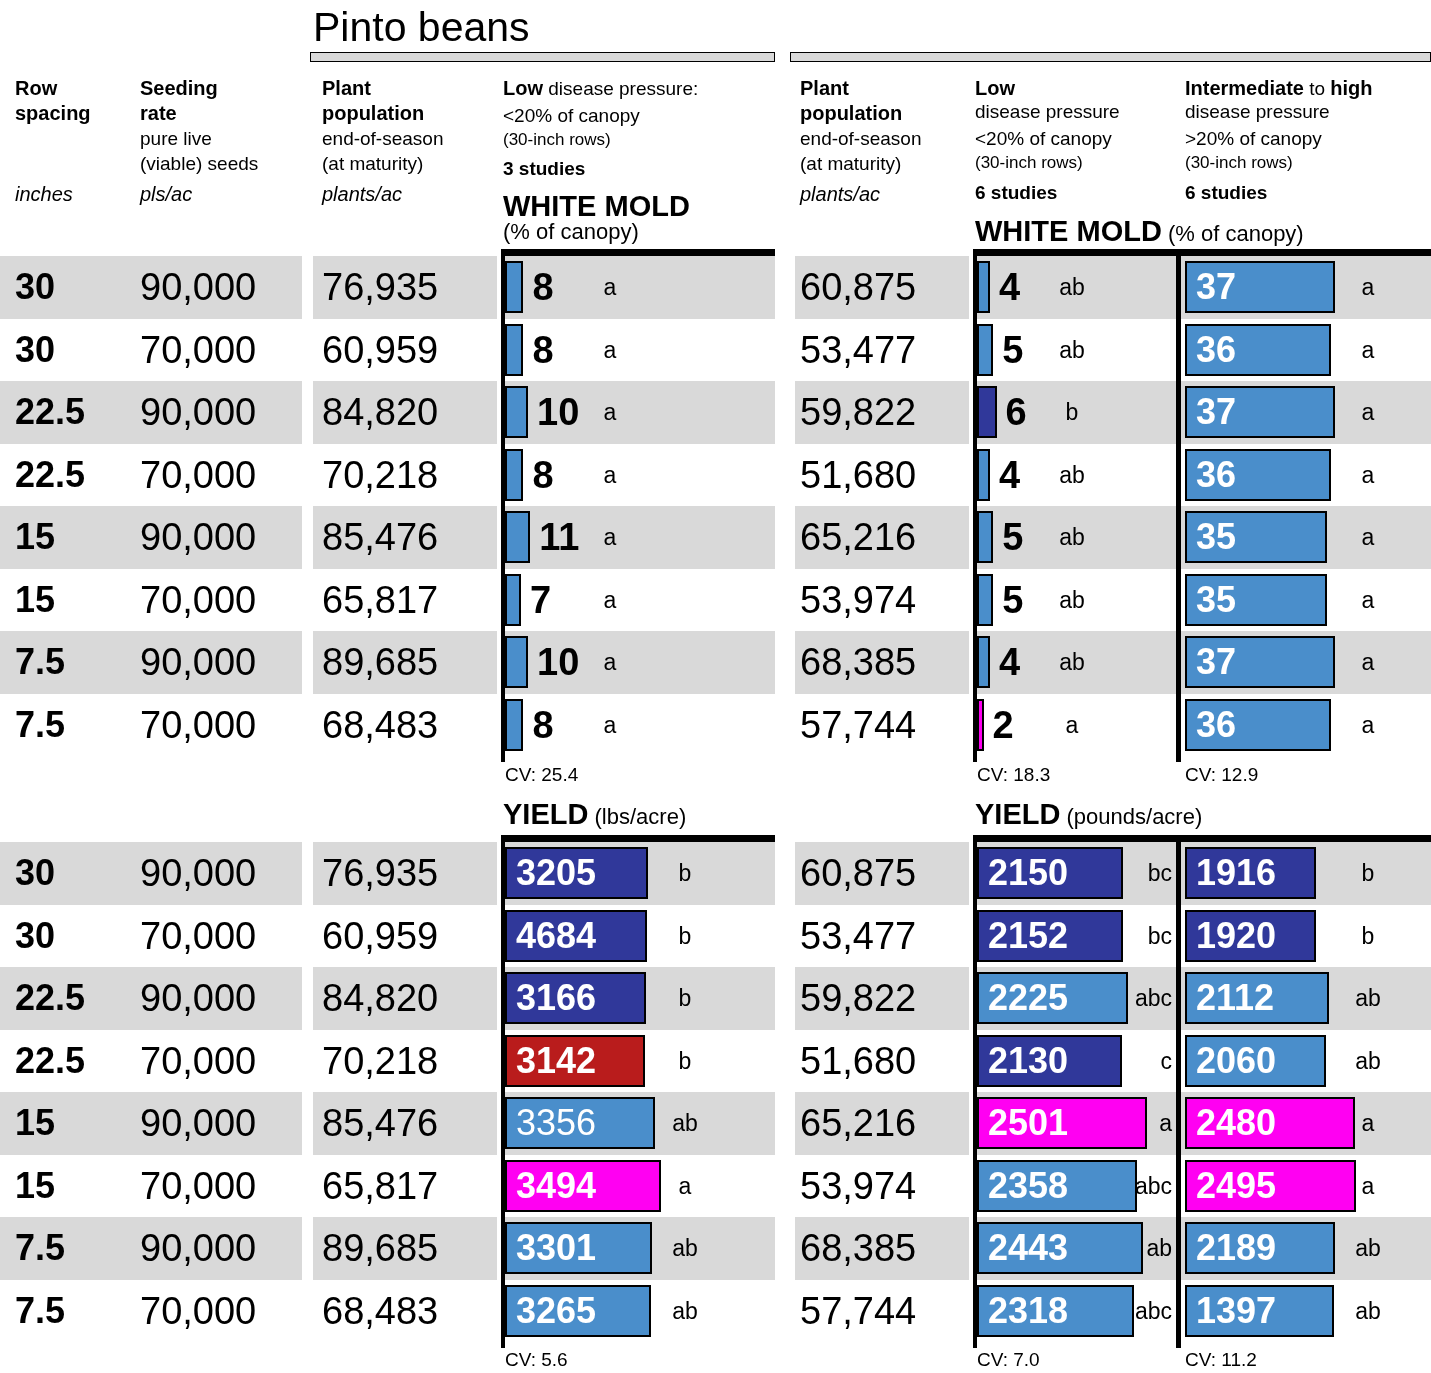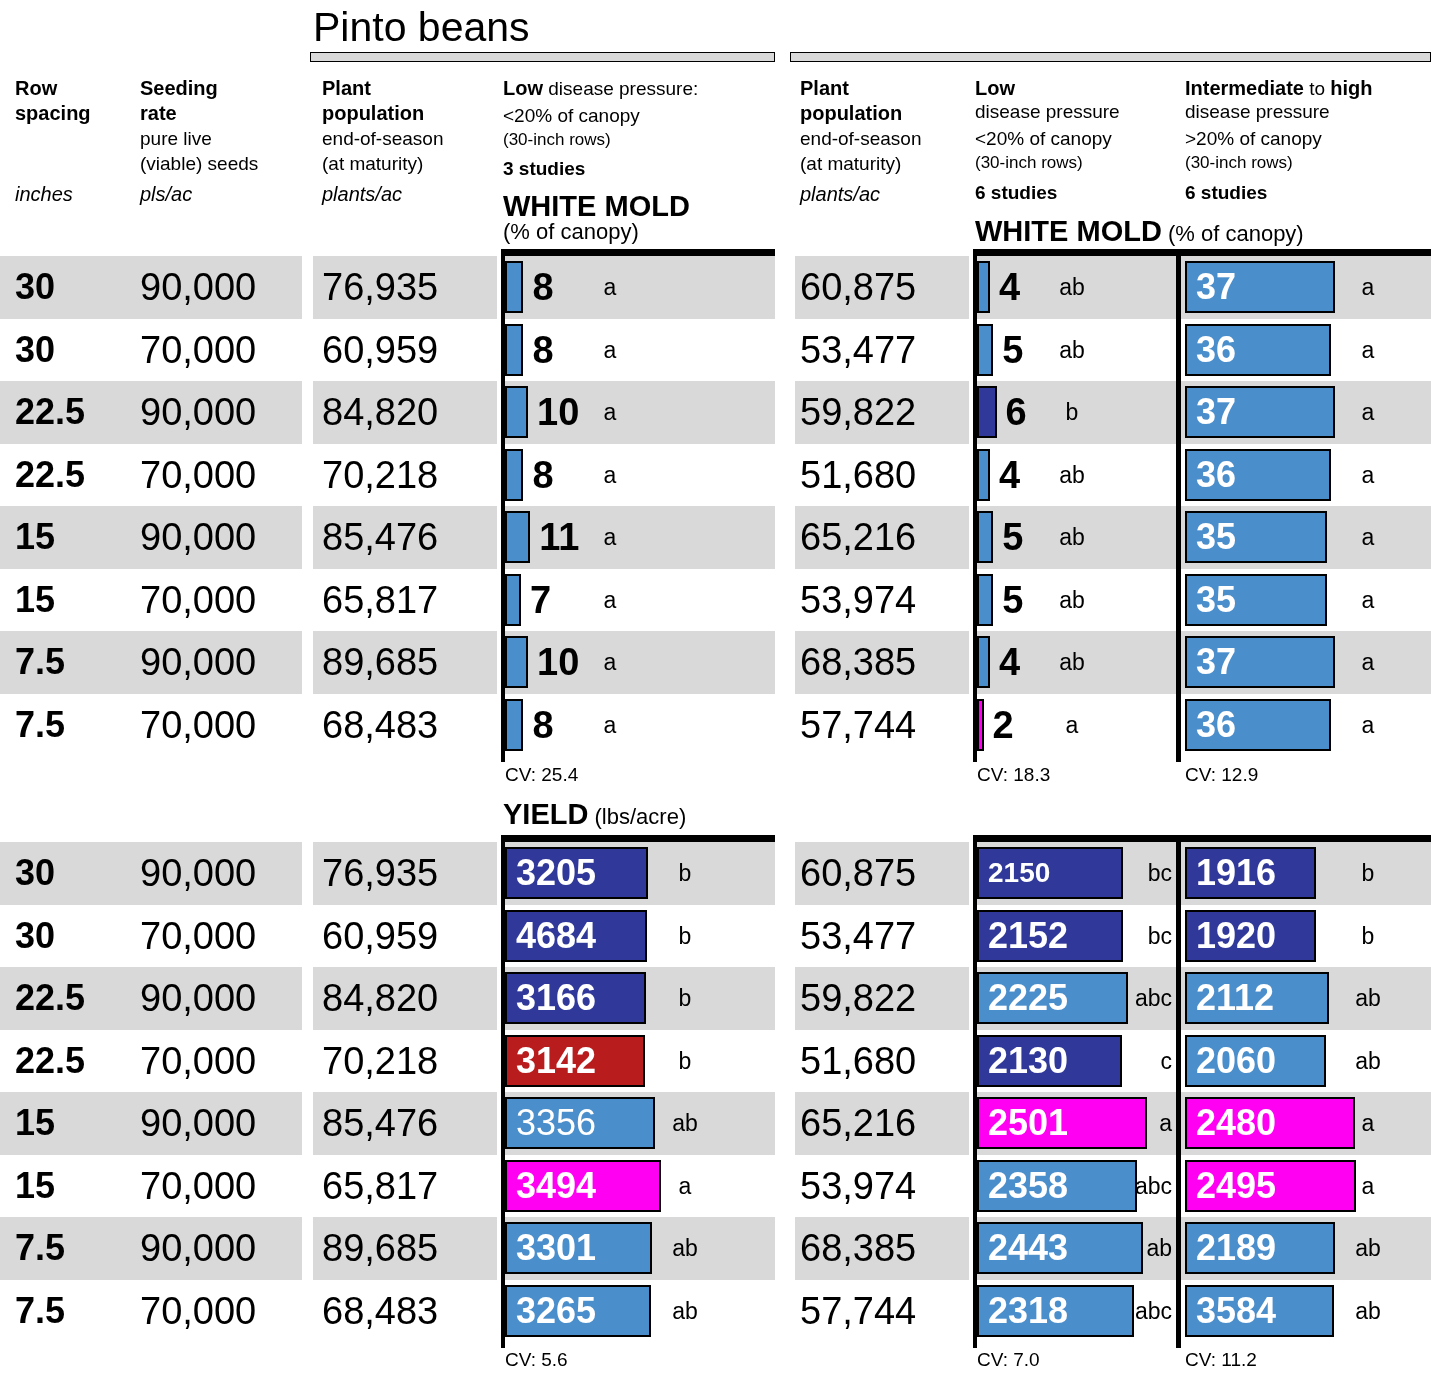--- a/index.html
+++ b/index.html
@@ -102,20 +102,21 @@
 
   <div class="abs hi nowrap" id="u-inches">inches</div>
   <div class="abs hi nowrap" id="u-pls">pls/ac</div>
   <div class="abs hi nowrap" id="u-ppinto">plants/ac</div>
   <div class="abs hi nowrap" id="u-pkidney">plants/ac</div>
 
   <div class="abs bigb nowrap" id="wmh-p1">WHITE MOLD</div>
   <div class="abs bigr nowrap" id="wmh-p2">(% of canopy)</div>
   <div class="abs nowrap" id="wmh-k"><span class="bigb">WHITE MOLD</span><span class="bigr"> (% of canopy)</span></div>
   <div class="abs nowrap" id="yh-pinto"><span class="bigb">YIELD</span><span class="bigr"> (lbs/acre)</span></div>
+  <div class="abs nowrap" id="yh-kidney"><span class="bigb">YIELD</span><span class="bigr"> (pounds/acre)</span></div>
 
   <div class="abs tborder" id="tb-wm-1"></div>
   <div class="abs tborder" id="tb-wm-2"></div>
   <div class="abs tborder" id="tb-wm-3"></div>
   <div class="abs tborder" id="tb-y-1"></div>
   <div class="abs tborder" id="tb-y-2"></div>
   <div class="abs tborder" id="tb-y-3"></div>
   <div class="abs axis" id="ax-wm-1"></div>
   <div class="abs axis" id="ax-wm-2"></div>
   <div class="abs axis" id="ax-wm-3"></div>
@@ -349,21 +350,21 @@
       <div style="position: absolute; left: 640px; width: 90px; text-align: center; top: 1154.5px; height: 62.5px; line-height: 62.5px; font-size: 23px; z-index: 2; white-space: nowrap;">a</div>
       <div style="position: absolute; left: 505px; top: 1222px; width: 147.225px; height: 52px; background: rgb(74, 142, 203); border: 2px solid rgb(0, 0, 0); box-sizing: border-box; z-index: 1; display: flex; align-items: center; overflow: visible;">
         <span style="color: rgb(255, 255, 255); font-weight: bold; font-size: 36px; padding-left: 9px; white-space: nowrap;">3301</span>
       </div>
       <div style="position: absolute; left: 640px; width: 90px; text-align: center; top: 1217px; height: 62.5px; line-height: 62.5px; font-size: 23px; z-index: 2; white-space: nowrap;">ab</div>
       <div style="position: absolute; left: 505px; top: 1284.5px; width: 145.619px; height: 52px; background: rgb(74, 142, 203); border: 2px solid rgb(0, 0, 0); box-sizing: border-box; z-index: 1; display: flex; align-items: center; overflow: visible;">
         <span style="color: rgb(255, 255, 255); font-weight: bold; font-size: 36px; padding-left: 9px; white-space: nowrap;">3265</span>
       </div>
       <div style="position: absolute; left: 640px; width: 90px; text-align: center; top: 1279.5px; height: 62.5px; line-height: 62.5px; font-size: 23px; z-index: 2; white-space: nowrap;">ab</div>
       <div style="position: absolute; left: 977px; top: 847px; width: 145.985px; height: 52px; background: rgb(48, 56, 154); border: 2px solid rgb(0, 0, 0); box-sizing: border-box; z-index: 1; display: flex; align-items: center; overflow: visible;">
-        <span style="color: rgb(255, 255, 255); font-weight: bold; font-size: 28px; padding-left: 9px; white-space: nowrap;">2150</span>
+        <span style="color: rgb(255, 255, 255); font-weight: bold; font-size: 36px; padding-left: 9px; white-space: nowrap;">2150</span>
       </div>
       <div style="position: absolute; left: 1077px; width: 95px; text-align: right; top: 842px; height: 62.5px; line-height: 62.5px; font-size: 23px; z-index: 2; white-space: nowrap;">bc</div>
       <div style="position: absolute; left: 977px; top: 909.5px; width: 146.121px; height: 52px; background: rgb(48, 56, 154); border: 2px solid rgb(0, 0, 0); box-sizing: border-box; z-index: 1; display: flex; align-items: center; overflow: visible;">
         <span style="color: rgb(255, 255, 255); font-weight: bold; font-size: 36px; padding-left: 9px; white-space: nowrap;">2152</span>
       </div>
       <div style="position: absolute; left: 1077px; width: 95px; text-align: right; top: 904.5px; height: 62.5px; line-height: 62.5px; font-size: 23px; z-index: 2; white-space: nowrap;">bc</div>
       <div style="position: absolute; left: 977px; top: 972px; width: 151.078px; height: 52px; background: rgb(74, 142, 203); border: 2px solid rgb(0, 0, 0); box-sizing: border-box; z-index: 1; display: flex; align-items: center; overflow: visible;">
         <span style="color: rgb(255, 255, 255); font-weight: bold; font-size: 36px; padding-left: 9px; white-space: nowrap;">2225</span>
       </div>
       <div style="position: absolute; left: 1077px; width: 95px; text-align: right; top: 967px; height: 62.5px; line-height: 62.5px; font-size: 23px; z-index: 2; white-space: nowrap;">abc</div>
@@ -409,17 +410,17 @@
       <div style="position: absolute; left: 1323px; width: 90px; text-align: center; top: 1092px; height: 62.5px; line-height: 62.5px; font-size: 23px; z-index: 2; white-space: nowrap;">a</div>
       <div style="position: absolute; left: 1185px; top: 1159.5px; width: 170.658px; height: 52px; background: rgb(255, 0, 242); border: 2px solid rgb(0, 0, 0); box-sizing: border-box; z-index: 1; display: flex; align-items: center; overflow: visible;">
         <span style="color: rgb(255, 255, 255); font-weight: bold; font-size: 36px; padding-left: 9px; white-space: nowrap;">2495</span>
       </div>
       <div style="position: absolute; left: 1323px; width: 90px; text-align: center; top: 1154.5px; height: 62.5px; line-height: 62.5px; font-size: 23px; z-index: 2; white-space: nowrap;">a</div>
       <div style="position: absolute; left: 1185px; top: 1222px; width: 149.728px; height: 52px; background: rgb(74, 142, 203); border: 2px solid rgb(0, 0, 0); box-sizing: border-box; z-index: 1; display: flex; align-items: center; overflow: visible;">
         <span style="color: rgb(255, 255, 255); font-weight: bold; font-size: 36px; padding-left: 9px; white-space: nowrap;">2189</span>
       </div>
       <div style="position: absolute; left: 1323px; width: 90px; text-align: center; top: 1217px; height: 62.5px; line-height: 62.5px; font-size: 23px; z-index: 2; white-space: nowrap;">ab</div>
       <div style="position: absolute; left: 1185px; top: 1284.5px; width: 149.249px; height: 52px; background: rgb(74, 142, 203); border: 2px solid rgb(0, 0, 0); box-sizing: border-box; z-index: 1; display: flex; align-items: center; overflow: visible;">
-        <span style="color: rgb(255, 255, 255); font-weight: bold; font-size: 36px; padding-left: 9px; white-space: nowrap;">3584</span>
+        <span style="color: rgb(255, 255, 255); font-weight: bold; font-size: 36px; padding-left: 9px; white-space: nowrap;">1397</span>
       </div>
       <div style="position: absolute; left: 1323px; width: 90px; text-align: center; top: 1279.5px; height: 62.5px; line-height: 62.5px; font-size: 23px; z-index: 2; white-space: nowrap;">ab</div>
     </div>
 </div>
 
 </body></html>

